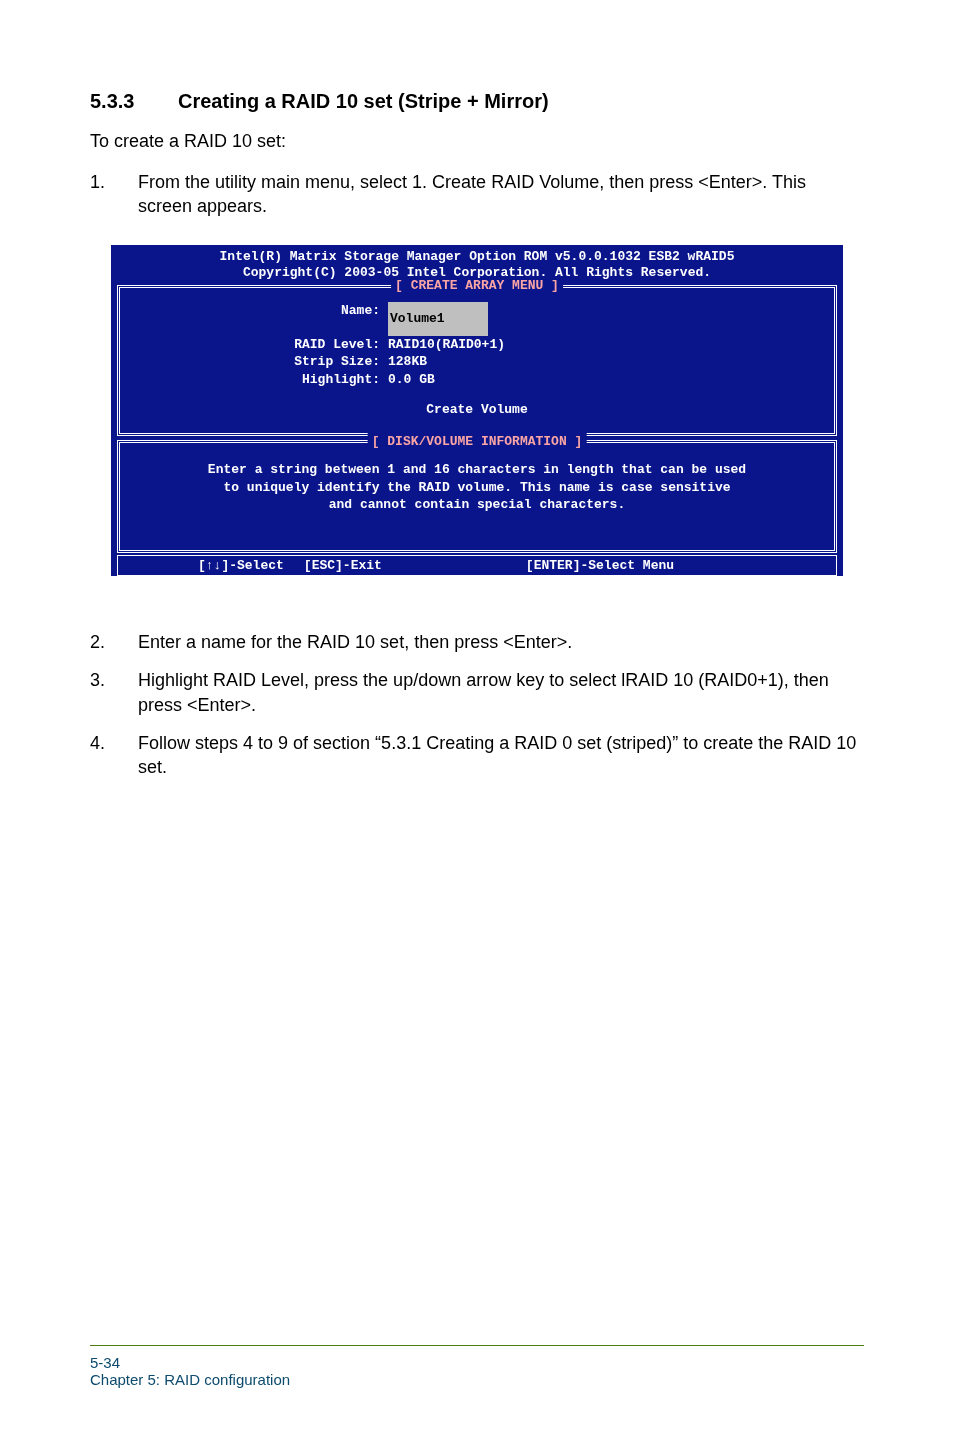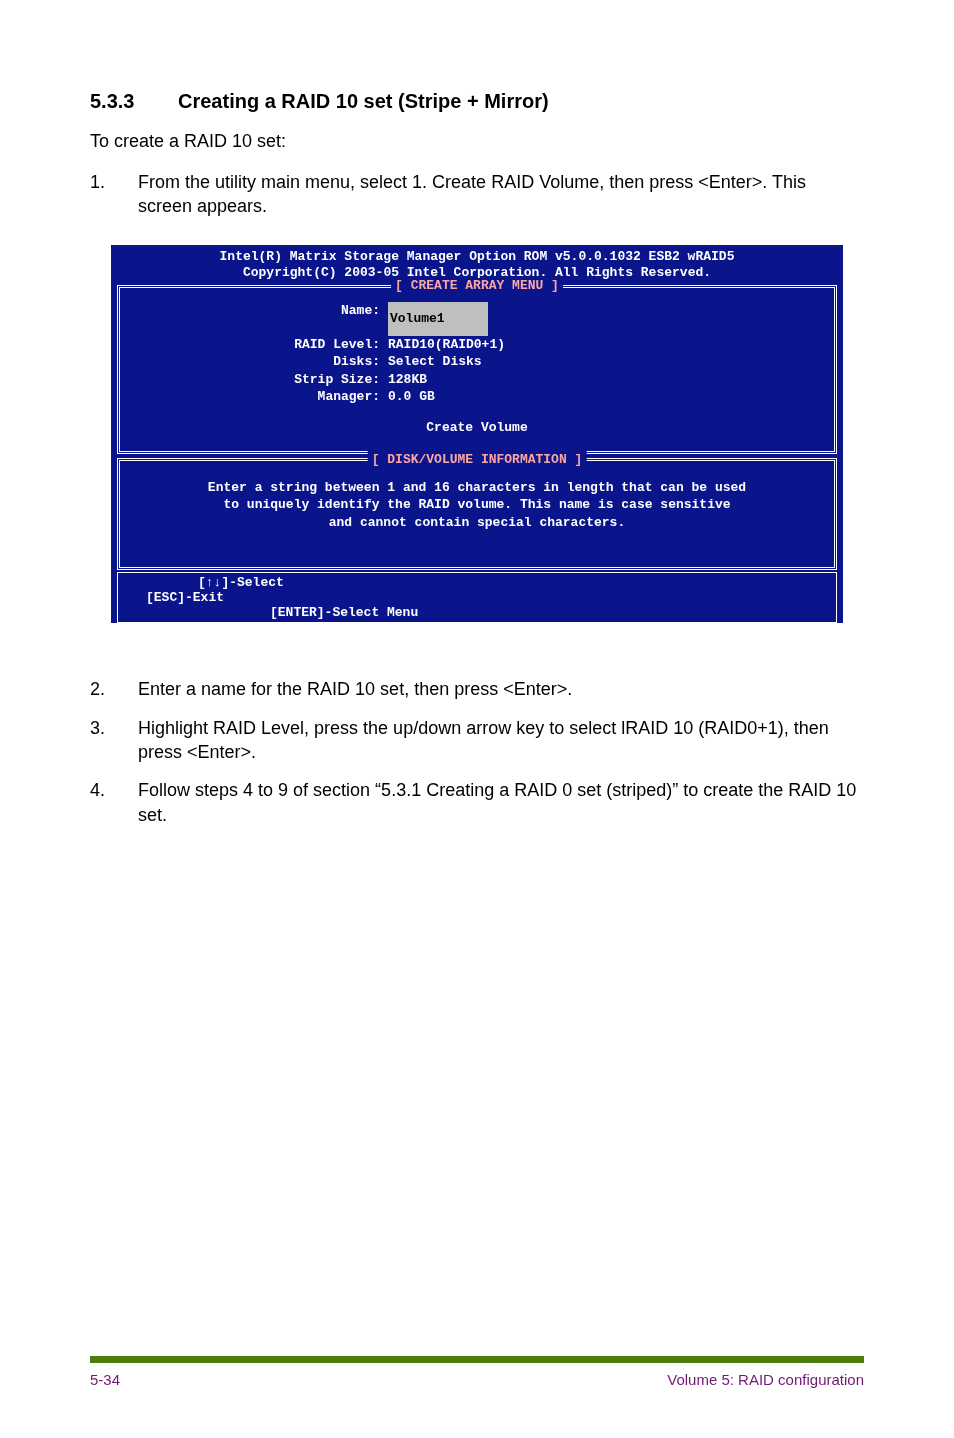--- a/index.html
+++ b/index.html
@@ -108,47 +108,47 @@
     position: relative;
     padding: 18px 10px 36px 10px;
     text-align: center;
     line-height: 1.35;
   }
   .bios-footer {
     border: 1px solid #fff;
     margin: 2px 6px 6px 6px;
     padding: 2px 8px;
     display: flex;
-    flex-direction: column;
   }
   .footer-left {
     flex: 0 0 auto;
     padding-left: 72px;
   }
   .footer-mid {
     flex: 0 0 auto;
     padding-left: 20px;
   }
   .footer-right {
     flex: 1;
     text-align: left;
     padding-left: 144px;
   }
 
   .page-footer {
     position: absolute;
     bottom: 50px;
     left: 90px;
     right: 90px;
-    border-top: 7px solid #4d7c0f;
+    border-top: 1px solid #4d7c0f;
     padding-top: 8px;
     font-size: 15px;
     display: flex;
     justify-content: space-between;
-    color: #701a75;
+    color: #0c4a6e;
+    flex-direction: column;
   }
 </style>
 </head>
 <body>
 
 <div class="section-heading">
   <span class="section-number">5.3.3</span><span>Creating a RAID 10 set (Stripe + Mirror)</span>
 </div>
 
 <p class="intro-text">To create a RAID 10 set:</p>
@@ -171,29 +171,25 @@
     <div class="kv-block">
       <div class="kv-row">
         <div class="kv-label">Name:</div>
         <div><span class="kv-value highlight">Volume1</span></div>
       </div>
       <div class="kv-row">
         <div class="kv-label">RAID Level:</div>
         <div class="kv-value">RAID10(RAID0+1)</div>
       </div>
       <div class="kv-row">
-        <div class="kv-label">Disks:</div>
-        <div class="kv-value">Select Disks</div>
-      </div>
-      <div class="kv-row">
         <div class="kv-label">Strip Size:</div>
         <div class="kv-value">128KB</div>
       </div>
       <div class="kv-row">
-        <div class="kv-label">Manager:</div>
+        <div class="kv-label">Highlight:</div>
         <div class="kv-value">0.0   GB</div>
       </div>
     </div>
     <div class="create-volume">Create Volume</div>
   </div>
 
   <div class="info-panel">
     <div class="panel-title">[ DISK/VOLUME INFORMATION ]</div>
     <div>Enter a string between 1 and 16 characters in length that can be used</div>
     <div>to uniquely identify the RAID volume. This name is case sensitive</div>
@@ -217,14 +213,14 @@
     <div class="txt">Highlight RAID Level, press the up/down arrow key to select lRAID 10 (RAID0+1), then press &lt;Enter&gt;.</div>
   </div>
   <div class="num-item">
     <div class="num">4.</div>
     <div class="txt">Follow steps 4 to 9 of section “5.3.1 Creating a RAID 0 set (striped)” to create the RAID 10 set.</div>
   </div>
 </div>
 
 <div class="page-footer">
   <span>5-34</span>
-  <span>Volume 5: RAID configuration</span>
+  <span>Chapter 5: RAID configuration</span>
 </div>
 
 </body></html>

